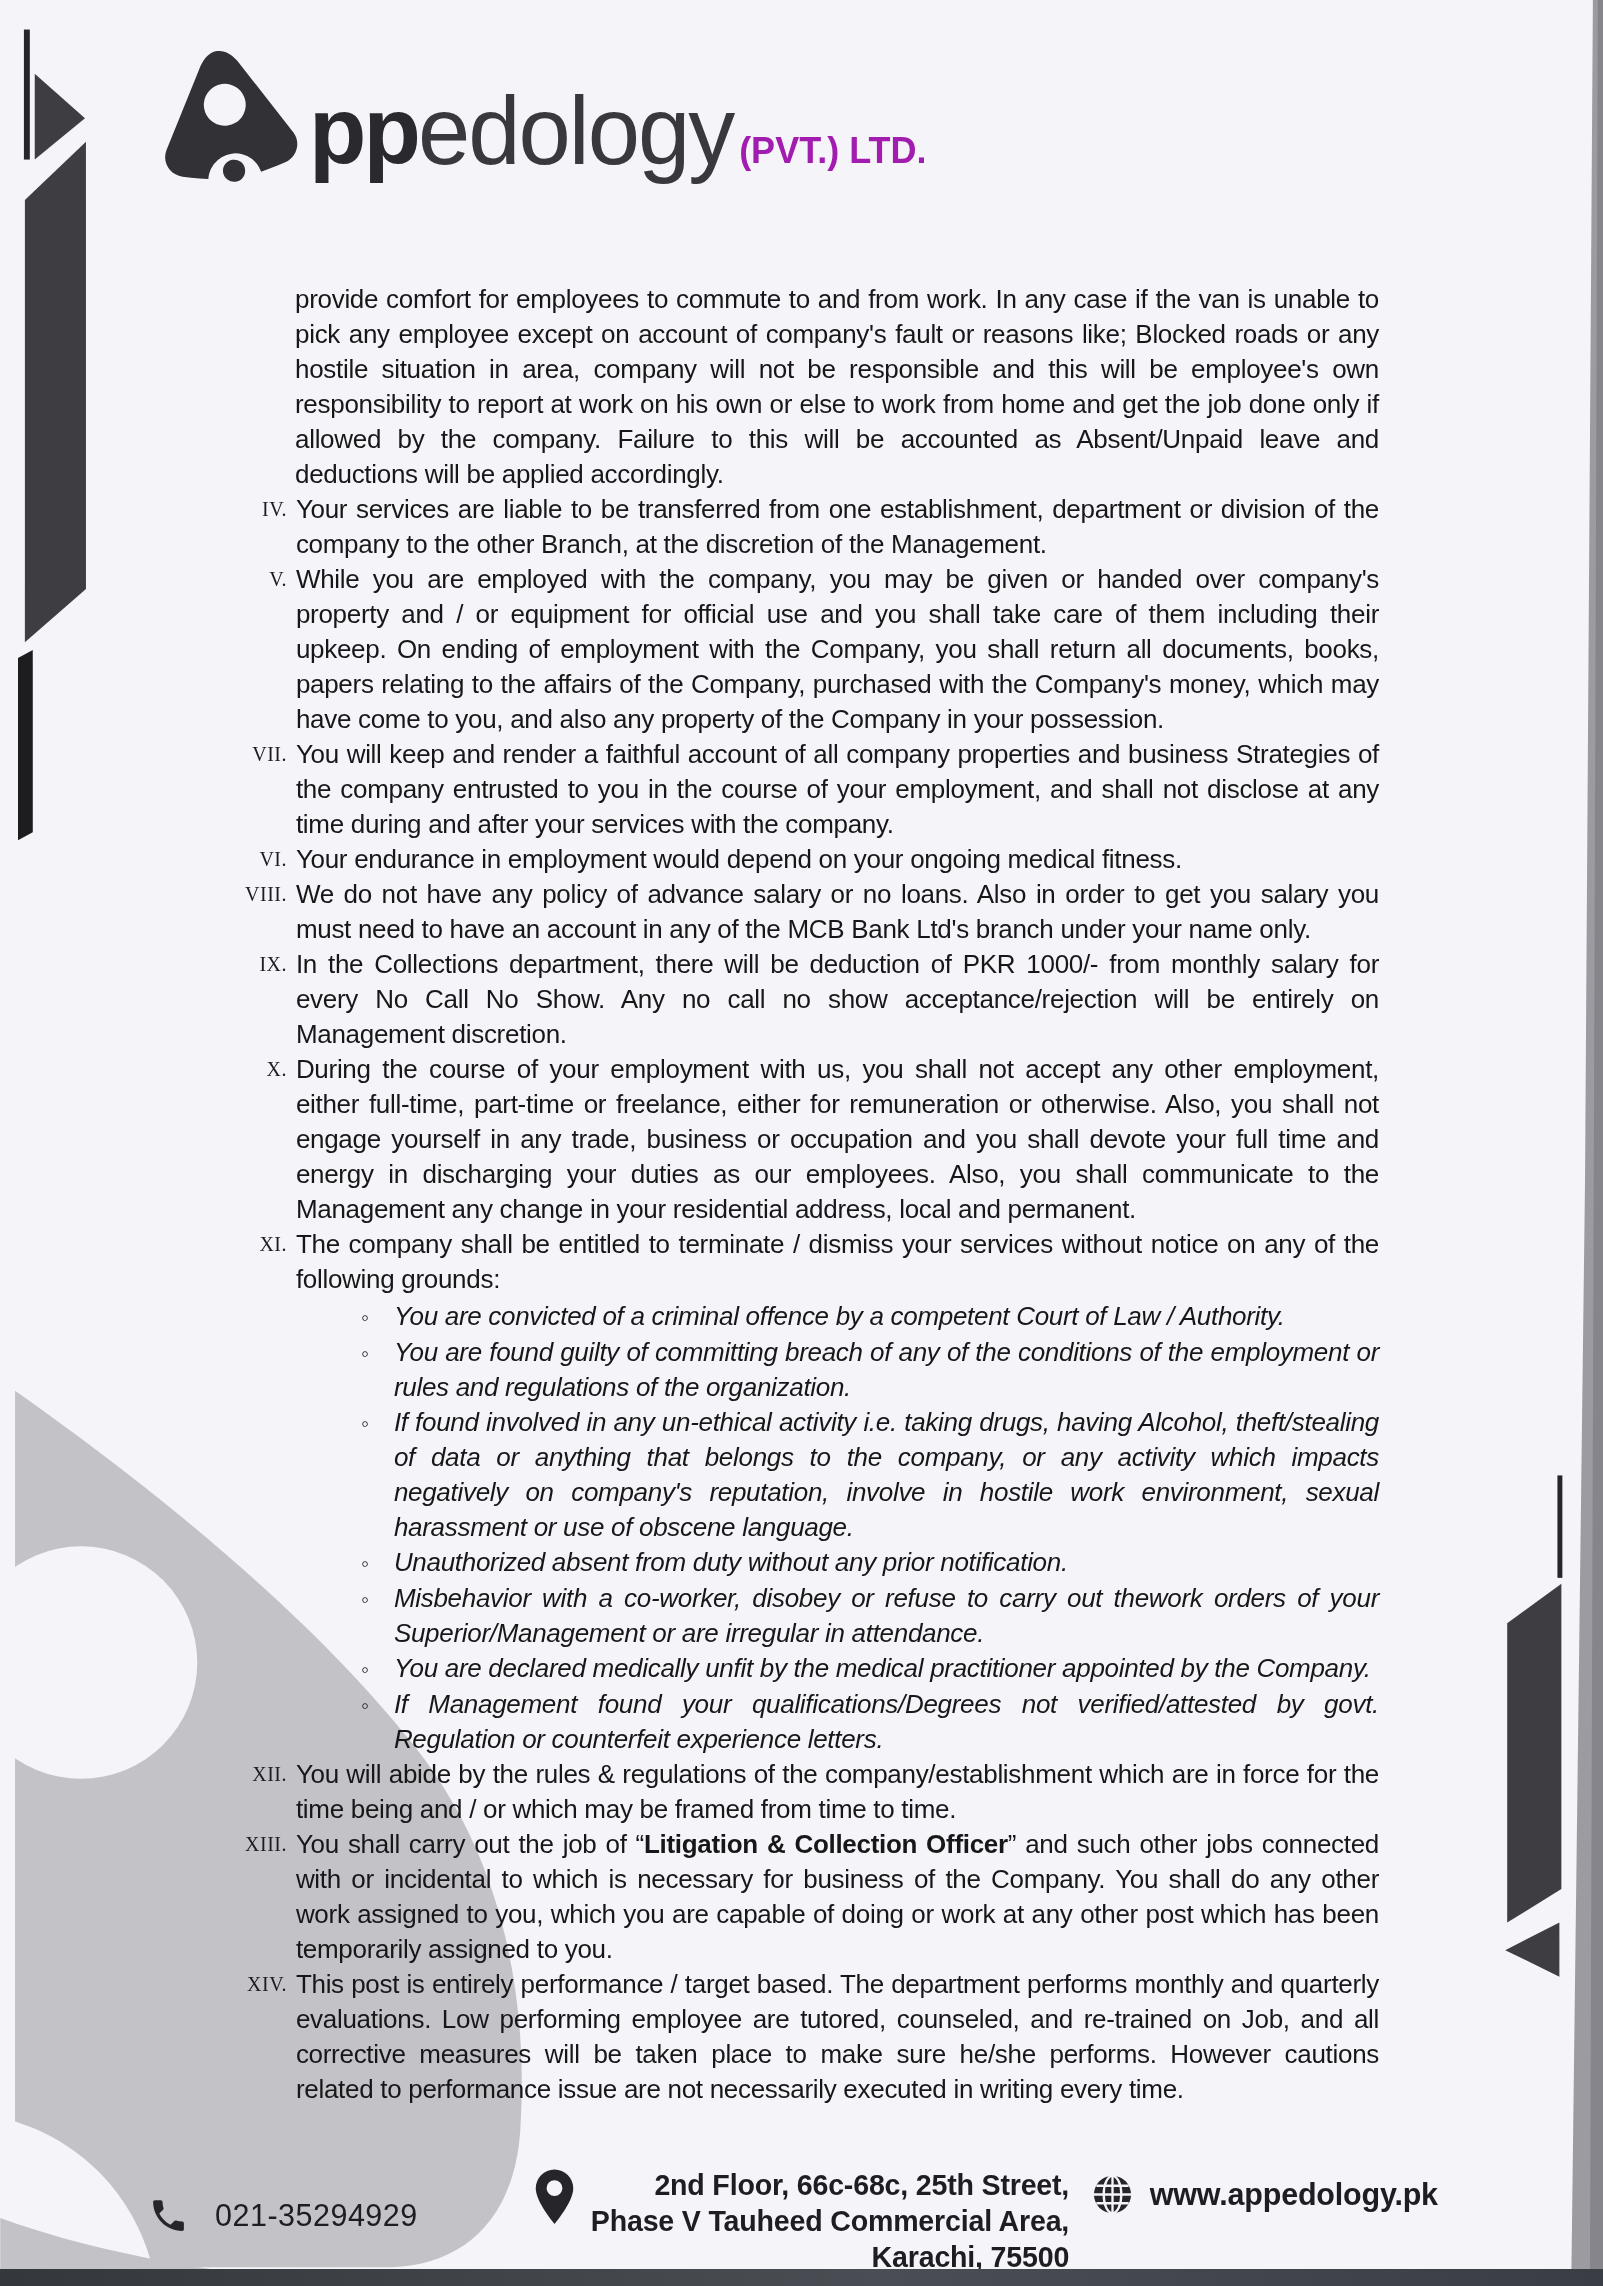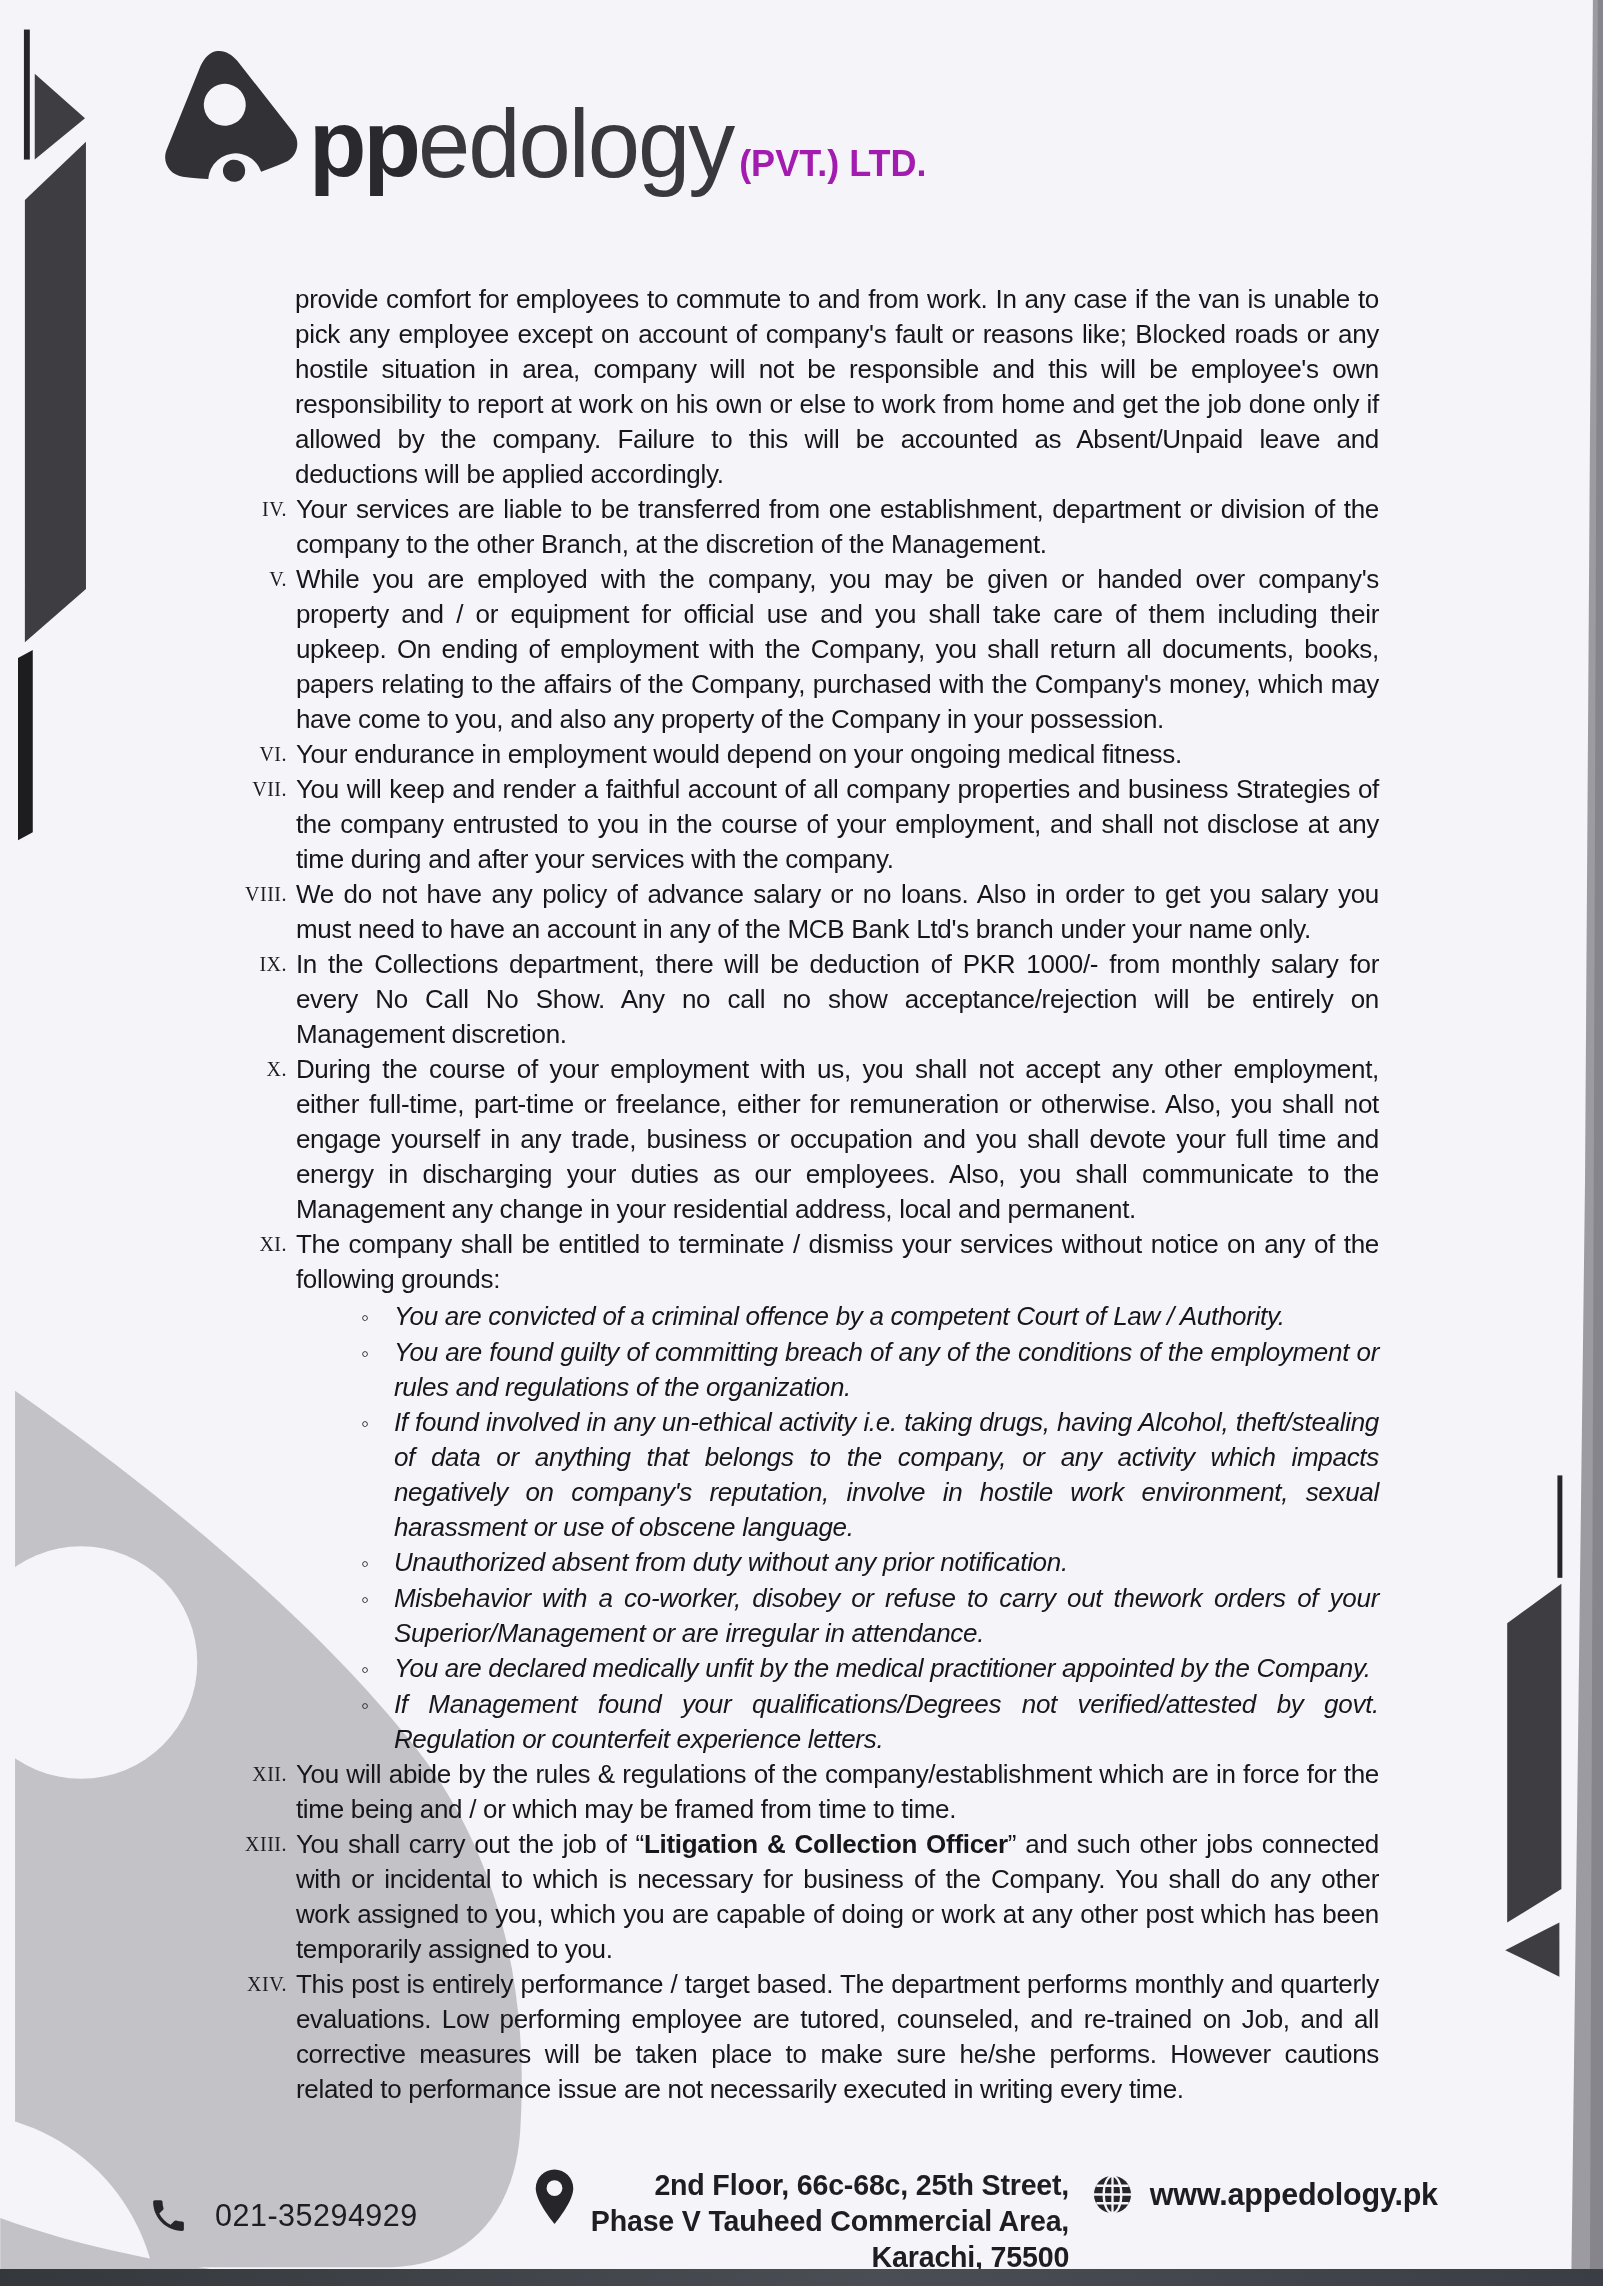--- a/index.html
+++ b/index.html
@@ -3,21 +3,21 @@
 <meta charset="utf-8">
 <style>
   html,body{margin:0;padding:0;background:#d8d8da;}
   .page{
     position:relative;width:1604px;height:2286px;overflow:hidden;
     background:#f5f4f8;
     font-family:"Liberation Sans",sans-serif;color:#17171a;
   }
   .deco{position:absolute;left:0;top:0;z-index:1;}
   
-  .logo{position:absolute;left:138px;top:43px;display:flex;align-items:flex-end;z-index:2;}
+  .logo{position:absolute;left:138px;top:43px;display:flex;align-items:center;z-index:2;}
   .logo-mark{width:177px;height:148px;}
   .logo-text{display:flex;align-items:baseline;margin:27.6px 0 0 -5.9px;color:#2a2a2e;}
   .brand-bold{font-size:94px;font-weight:700;letter-spacing:-3px;line-height:1;}
   .brand-light{font-size:94px;font-weight:400;letter-spacing:-2px;line-height:1;
                font-family:"Liberation Sans",sans-serif;color:#39393d;
                transform:scaleY(1.02);}
   .brand-suffix{font-size:36px;font-weight:700;letter-spacing:0px;margin-left:5.9px;color:#a21caf;}
   
   .content{position:absolute;left:212px;top:282px;width:1167px;z-index:2;
            font-size:26px;line-height:35px;letter-spacing:-0.3px;}
@@ -100,27 +100,27 @@
       <span class="num">IV.</span>
       <span class="cbody justify">Your services are liable to be transferred from one establishment, department or division of the company to the other Branch, at the discretion of the Management.</span>
     </div>
 
     <div class="clause">
       <span class="num">V.</span>
       <span class="cbody justify">While you are employed with the company, you may be given or handed over company's property and / or equipment for official use and you shall take care of them including their upkeep. On ending of employment with the Company, you shall return all documents, books, papers relating to the affairs of the Company, purchased with the Company's money, which may have come to you, and also any property of the Company in your possession.</span>
     </div>
 
     <div class="clause">
+      <span class="num">VII.</span>
+      <span class="cbody justify">You will keep and render a faithful account of all company properties and business Strategies of the company entrusted to you in the course of your employment, and shall not disclose at any time during and after your services with the company.</span>
+    </div>
+
+    <div class="clause">
       <span class="num">VI.</span>
       <span class="cbody">Your endurance in employment would depend on your ongoing medical fitness.</span>
-    </div>
-
-    <div class="clause">
-      <span class="num">VII.</span>
-      <span class="cbody justify">You will keep and render a faithful account of all company properties and business Strategies of the company entrusted to you in the course of your employment, and shall not disclose at any time during and after your services with the company.</span>
     </div>
 
     <div class="clause">
       <span class="num">VIII.</span>
       <span class="cbody justify">We do not have any policy of advance salary or no loans. Also in order to get you salary you must need to have an account in any of the MCB Bank Ltd's branch under your name only.</span>
     </div>
 
     <div class="clause">
       <span class="num">IX.</span>
       <span class="cbody justify">In the Collections department, there will be deduction of PKR 1000/- from monthly salary for every No Call No Show. Any no call no show acceptance/rejection will be entirely on Management discretion.</span>

